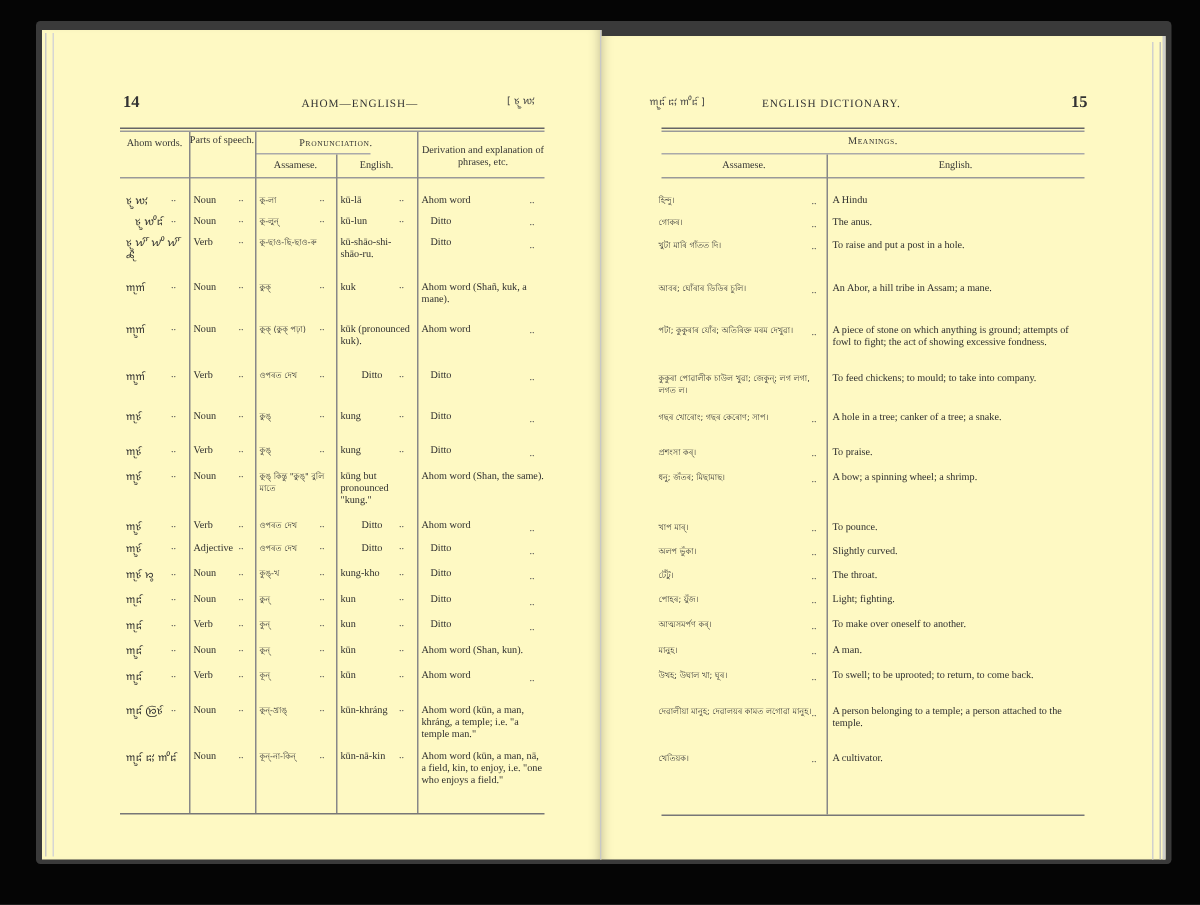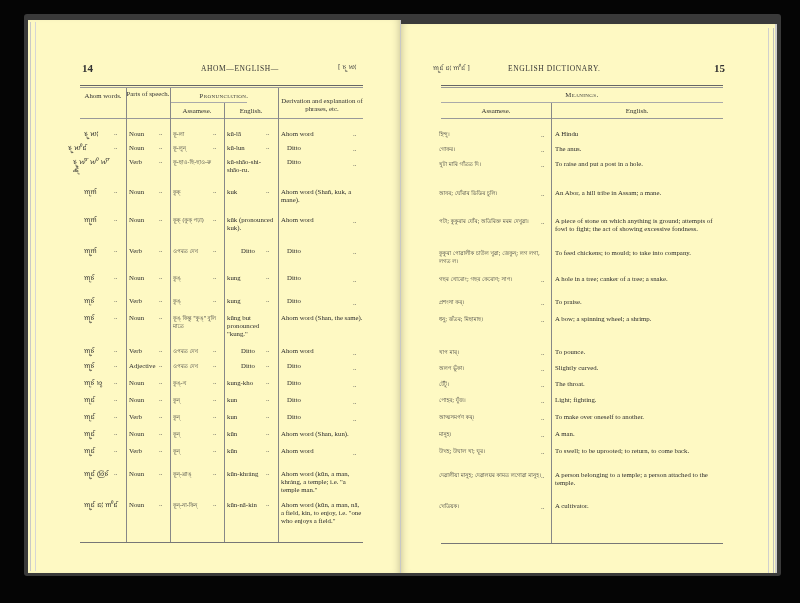--- a/index.html
+++ b/index.html
@@ -72,29 +72,29 @@
 
     <div>
       <span class="cell script" style="left:56px;top:110px;">𑜂𑜥 𑜎𑜠</span>
       <span class="cell" style="left:101px;top:110px;">Noun</span>
       <span class="bcell" style="left:145px;top:110px;">কূ-লা</span>
       <span class="cell" style="left:199px;top:110px;">kū-lā</span>
       <span class="cell" style="left:253px;top:110px;">Ahom word</span>
     </div>
 
     <div>
-      <span class="cell script" style="left:40px;top:124px;">𑜂𑜥 𑜎𑜢𑜃𑜫</span>
+      <span class="cell script" style="left:62px;top:124px;">𑜂𑜥 𑜎𑜢𑜃𑜫</span>
       <span class="cell" style="left:101px;top:124px;">Noun</span>
       <span class="bcell" style="left:145px;top:124px;">কূ-লুন্</span>
       <span class="cell" style="left:199px;top:124px;">kū-lun</span>
       <span class="cell" style="left:259px;top:124px;">Ditto</span>
     </div>
 
     <div>
-      <span class="cell script wrap" style="left:45px;top:138px;width:40px;">𑜂𑜥 𑜏𑜧𑜫 𑜏𑜢 𑜏𑜧𑜫 𑜍𑜤</span>
+      <span class="cell script wrap" style="left:56px;top:138px;width:40px;">𑜂𑜥 𑜏𑜧𑜫 𑜏𑜢 𑜏𑜧𑜫 𑜍𑜤</span>
       <span class="cell" style="left:101px;top:138px;">Verb</span>
       <span class="bcell wrap" style="left:145px;top:138px;width:50px;">কূ-ছাও-ছি-ছাও-ৰু</span>
       <span class="cell wrap" style="left:199px;top:138px;width:48px;">kū-shāo-shi-shāo-ru.</span>
       <span class="cell" style="left:259px;top:138px;">Ditto</span>
     </div>
 
     <div>
       <span class="cell script" style="left:56px;top:168px;">𑜀𑜤𑜀𑜫</span>
       <span class="cell" style="left:101px;top:168px;">Noun</span>
       <span class="bcell" style="left:145px;top:168px;">কুক্</span>

